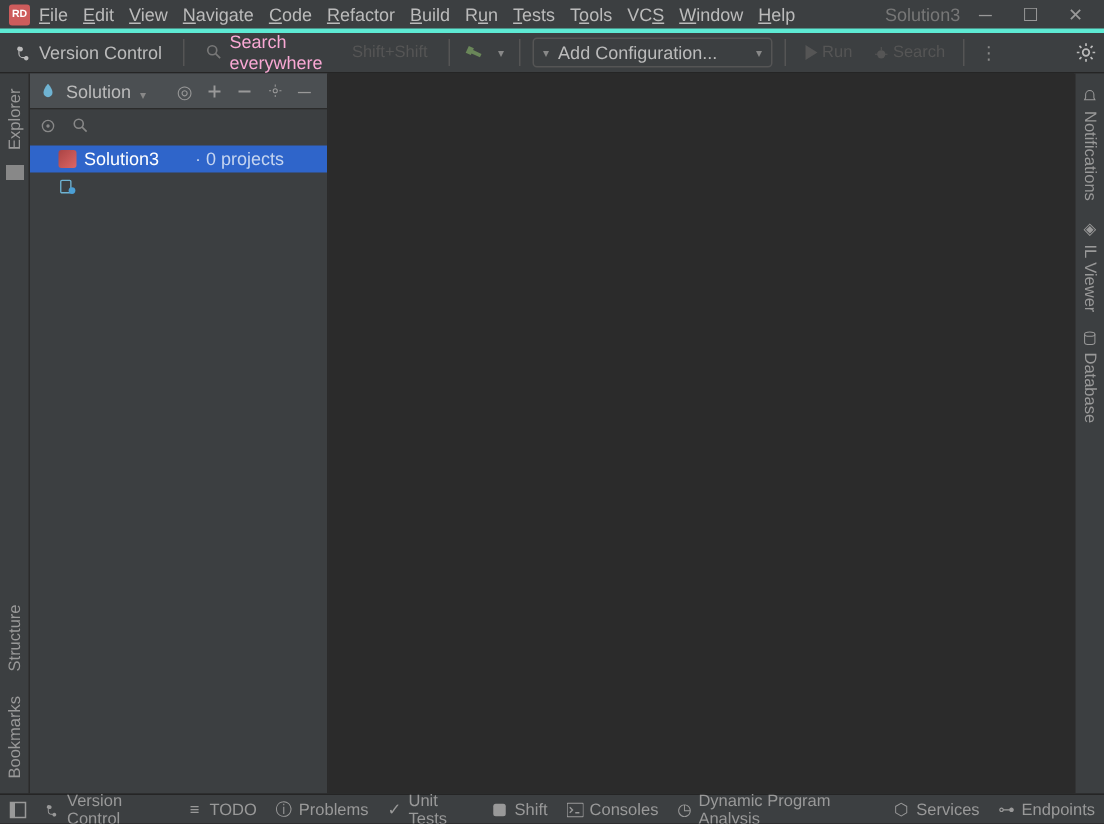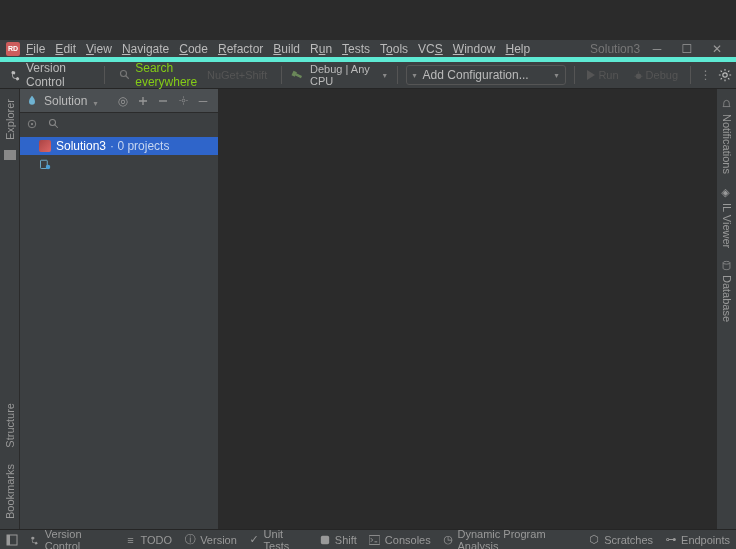--- a/index.html
+++ b/index.html
@@ -10,22 +10,21 @@
       font-size: 12px;
       color: #bbbbbb;
       overflow: hidden;
       display: flex; flex-direction: column;
     }
     .titlebar {
       background: #3c3f41;
       height: 22px;
       display: flex; align-items: center;
       padding: 0 4px;
-      border-bottom: 5px solid #5eead4;
-      margin-top: 40px;
+      border-bottom: 3px solid #5eead4;
     }
     .app-icon {
       width: 14px; height: 14px; margin: 0 6px 0 2px;
       background: #cd5c5c;
       display: flex; align-items: center; justify-content: center;
       color: white; font-size: 7px; font-weight: bold; border-radius: 2px;
     }
     .menu-items { display: flex; gap: 10px; align-items: center; }
     .menu-item { cursor: default; color: #bbbbbb; font-size: 12px; }
     .menu-item .un { text-decoration: underline; }
@@ -86,21 +85,21 @@
     .exp-tool { width: 18px; height:18px; display:flex;align-items:center;justify-content:center; color:#999; font-size:12px;}
     .exp-subbar { height: 22px; display:flex; align-items:center; padding: 0 6px; gap: 10px; }
     .sub-ico { color:#888; font-size:12px;}
     .tree { flex:1; padding: 2px 0; }
     .tree-row { height: 18px; display:flex; align-items:center; padding-left: 18px; gap:4px; font-size: 12px;}
     .tree-row.selected { background: #2f65ca; color: #fff; }
     .tree-row.selected .muted { color: #c5d5f0; }
     .tree-ico { width:14px; height:14px; display:flex;align-items:center;justify-content:center; font-size:10px;}
     .sln-ico { background: linear-gradient(135deg,#a44,#d66); border-radius:2px; width:12px; height:12px; }
     .scr-ico { color:#5fa; font-size:12px;}
-    .muted { color: #777; }
+    .muted { color: #777; margin-left: 20px; }
     
     .editor { flex: 1; background: #2b2b2b; }
     
     .statusbar {
       height: 20px; background: #3c3f41;
       display:flex; align-items:center; padding: 0 6px; gap: 12px;
       border-top: 1px solid #252525;
     }
     .status-item { display:flex; align-items:center; gap:4px; color:#999; font-size:11px; }
     .status-ico { width:12px; height:12px; display:flex;align-items:center;justify-content:center; font-size:11px;}
@@ -144,31 +143,30 @@
     <span>Version Control</span>
   </div>
   <div class="toolbar-sep"></div>
   <div class="search-box" style="flex:0 0 160px; position:relative;">
     <span>
       <svg width="12" height="12" viewBox="0 0 16 16">
           <circle cx="6" cy="6" r="4" stroke="#777" stroke-width="1.5" fill="none"></circle>
           <line x1="9" y1="9" x2="13" y2="13" stroke="#777" stroke-width="1.5"></line>
         </svg>
     </span>
-    <span style="color:#84cc16">Search everywhere</span>
-    <span class="shortcut-hint">NuGet+Shift</span>
+    <span style="color:#f9a8d4">Search everywhere</span>
+    <span class="shortcut-hint">Shift+Shift</span>
   </div>
   <div class="toolbar-sep"></div>
   <span class="tool-ico hammer">
     <svg width="14" height="14" viewBox="0 0 16 16">
         <path d="M2 6l4-4 3 3-1 1 5 5-2 2-5-5-1 1-3-3z" fill="#6a8759"></path>
       </svg>
   </span>
   <div class="debug-sel">
-    <span>Debug | Any CPU</span>
     <span class="chev">▾</span>
   </div>
   <div class="toolbar-sep"></div>
   <div class="config-box">
     <span class="chev" style="margin-right:6px">▾</span>
     <span style="color:#bbb">Add Configuration...</span>
     <span class="chev" style="margin-left:auto">▾</span>
   </div>
   <div class="toolbar-sep"></div>
   <div class="run-btn">
@@ -181,21 +179,21 @@
   </div>
   <div class="run-btn">
     <span>
       <svg width="11" height="11" viewBox="0 0 16 16">
           <circle cx="8" cy="9" r="4" fill="#555"></circle>
           <line x1="8" y1="2" x2="8" y2="5" stroke="#555"></line>
           <line x1="2" y1="9" x2="5" y2="9" stroke="#555"></line>
           <line x1="11" y1="9" x2="14" y2="9" stroke="#555"></line>
         </svg>
     </span>
-    <span>Debug</span>
+    <span>Search</span>
   </div>
   <div class="toolbar-sep"></div>
   <span class="tool-ico">⋮</span>
   <span class="tool-ico" style="margin-left:auto">
     <svg width="14" height="14" viewBox="0 0 16 16">
         <circle cx="8" cy="8" r="2.5" fill="none" stroke="#bbb" stroke-width="1.3"></circle>
         <path d="M8 1v2M8 13v2M1 8h2M13 8h2M3 3l1.5 1.5M11.5 11.5L13 13M3 13l1.5-1.5M11.5 4.5L13 3" stroke="#bbb" stroke-width="1.3"></path>
       </svg>
   </span>
 </div>
@@ -316,21 +314,21 @@
         </svg>
     </span>
     <span>Version Control</span>
   </div>
   <div class="status-item">
     <span class="status-ico">≡</span>
     <span>TODO</span>
   </div>
   <div class="status-item">
     <span class="status-ico">ⓘ</span>
-    <span>Version</span>
+    <span>Problems</span>
   </div>
   <div class="status-item">
     <span class="status-ico">✓</span>
     <span>Unit Tests</span>
   </div>
   <div class="status-item">
     <span class="status-ico">
       <svg width="10" height="10" viewBox="0 0 12 12">
           <rect x="1" y="1" width="10" height="10" rx="2" fill="#999"></rect>
         </svg>
@@ -345,19 +343,19 @@
         </svg>
     </span>
     <span>Consoles</span>
   </div>
   <div class="status-item">
     <span class="status-ico">◷</span>
     <span>Dynamic Program Analysis</span>
   </div>
   <div class="status-item">
     <span class="status-ico">⬡</span>
-    <span>Scratches</span>
+    <span>Services</span>
   </div>
   <div class="status-item">
     <span class="status-ico">⊶</span>
     <span>Endpoints</span>
   </div>
 </div>
 
 </body></html>

